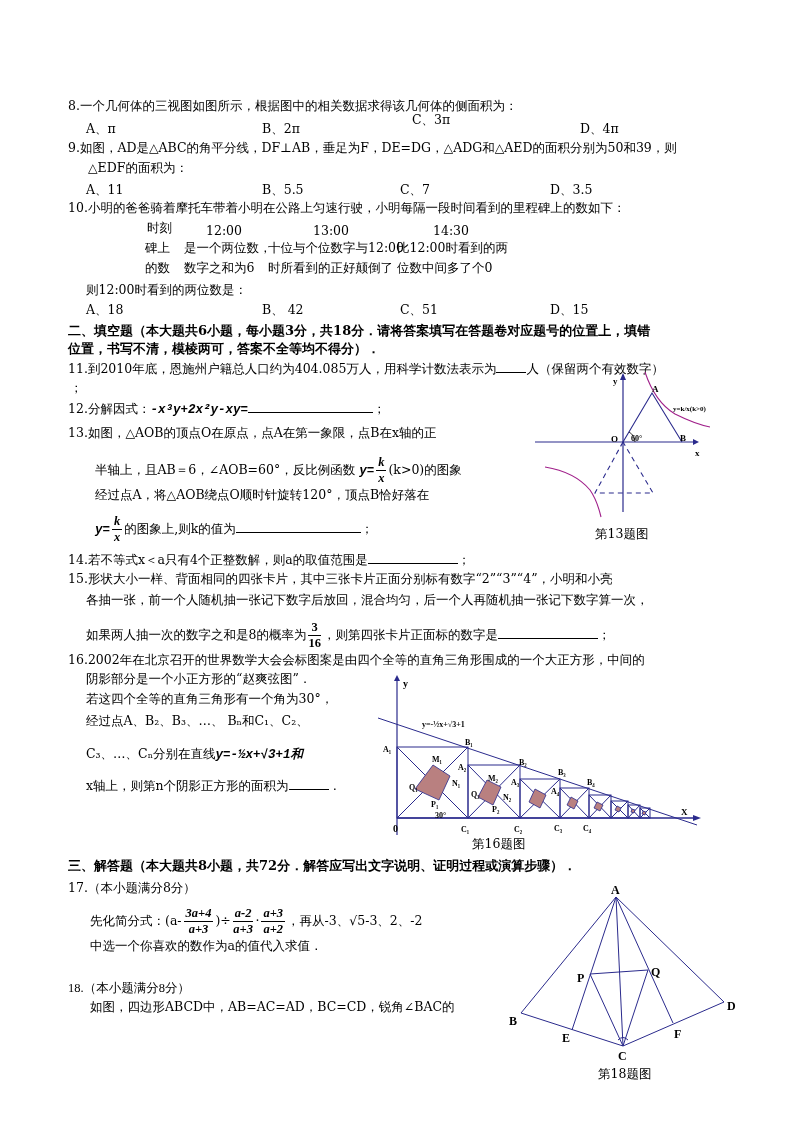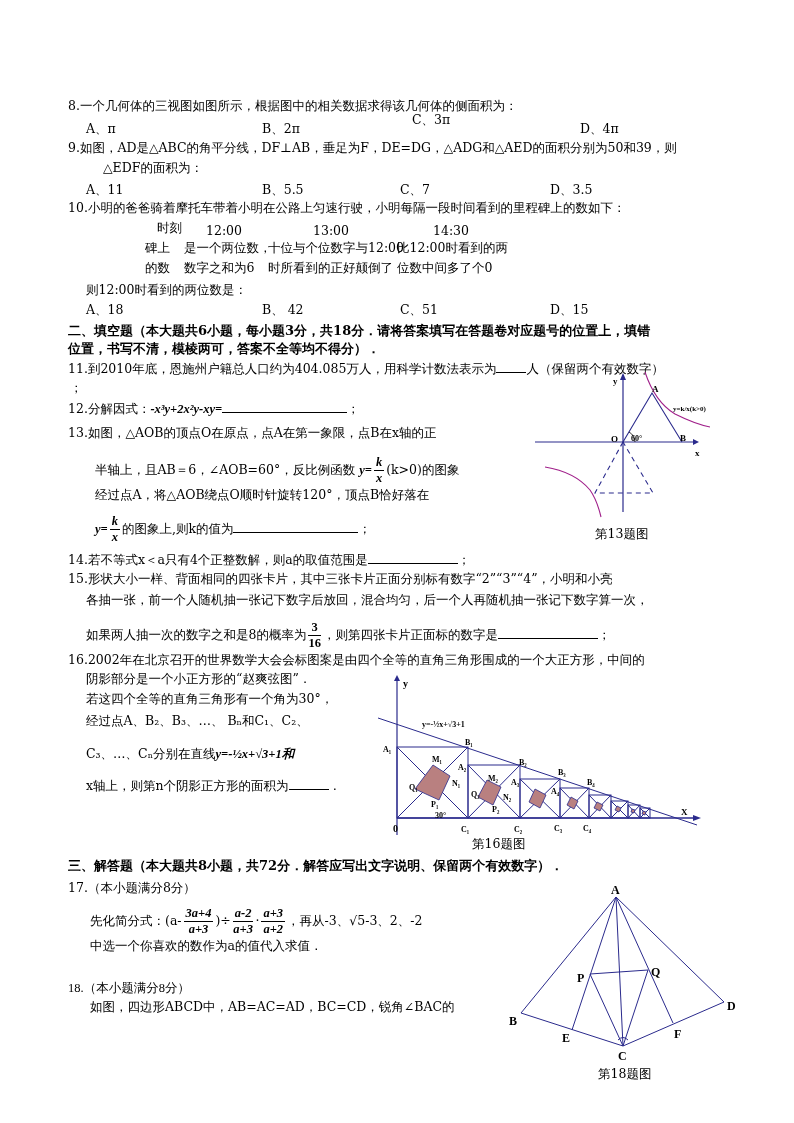--- a/index.html
+++ b/index.html
@@ -1,47 +1,47 @@
 <!DOCTYPE html>
 <html><head>
 <meta charset="utf-8">
 <style>
   html, body { margin:0; padding:0; background:#ffffff; }
   body { width:794px; height:1123px; position:relative; overflow:hidden;
          font-family: "DejaVu Serif", "Liberation Serif", serif; color:#000; font-size:12.5px; }
   .abs { position:absolute; white-space:nowrap; }
   .line { position:absolute; white-space:nowrap; line-height:18px; }
-  .ital { font-style:italic; font-weight:bold; font-family:Liberation Serif, serif; }
+  .ital { font-style:italic; font-weight:bold; font-family:Liberation Mono, monospace; }
   .sec { font-weight:bold; font-size:13px; }
   .opt { position:absolute; white-space:nowrap; }
   .blank { display:inline-block; border-bottom:1px solid #000; height:13px; vertical-align:baseline; }
   .frac { display:inline-block; vertical-align:middle; text-align:center; font-family:"Liberation Serif", serif; font-weight:bold; font-style:italic; line-height:15px; margin:0 2px; }
   .frac span { display:block; }
   .frac .num { border-bottom:1px solid #000; padding:0 2px; }
   .caption { position:absolute; font-size:12.5px; white-space:nowrap; }
   svg text { font-family:"Liberation Serif", serif; font-weight:bold; }
 </style>
 </head>
 <body>
 
 <div class="line" style="left:68px;top:97px;">8.一个几何体的三视图如图所示，根据图中的相关数据求得该几何体的侧面积为：</div>
 <div class="opt" style="left:86px;top:121px;">A、π</div>
 <div class="opt" style="left:262px;top:121px;">B、2π</div>
 <div class="opt" style="left:400px;top:112px;margin-left:12px;">C、3π</div>
 <div class="opt" style="left:550px;top:121px;margin-left:30px;">D、4π</div>
 
 <div class="line" style="left:68px;top:139px;">9.如图，AD是△ABC的角平分线，DF⊥AB，垂足为F，DE=DG，△ADG和△AED的面积分别为50和39，则</div>
-<div class="line" style="left:103px;top:159px;">△EDF的面积为：</div>
+<div class="line" style="left:88px;top:159px;">△EDF的面积为：</div>
 <div class="opt" style="left:86px;top:182px;">A、11</div>
 <div class="opt" style="left:262px;top:182px;">B、5.5</div>
 <div class="opt" style="left:400px;top:182px;">C、7</div>
 <div class="opt" style="left:550px;top:182px;">D、3.5</div>
 
 <div class="line" style="left:68px;top:199px;">10.小明的爸爸骑着摩托车带着小明在公路上匀速行驶，小明每隔一段时间看到的里程碑上的数如下：</div>
-<div class="abs" style="left:145px;top:220px;padding-left:12px;">时刻</div>
+<div class="abs" style="left:135px;top:220px;padding-left:12px;">时刻</div>
 <div class="abs" style="left:206px;top:223px;">12:00</div>
 <div class="abs" style="left:313px;top:223px;">13:00</div>
 <div class="abs" style="left:433px;top:223px;">14:30</div>
 <div class="abs" style="left:145px;top:240px;">碑上</div>
 <div class="abs" style="left:184px;top:240px;">是一个两位数，</div>
 <div class="abs" style="left:268px;top:240px;">十位与个位数字与12:00</div>
 <div class="abs" style="left:397px;top:240px;">比12:00时看到的两</div>
 <div class="abs" style="left:145px;top:260px;">的数</div>
 <div class="abs" style="left:184px;top:260px;">数字之和为6</div>
 <div class="abs" style="left:268px;top:260px;">时所看到的正好颠倒了</div>
@@ -196,21 +196,21 @@
     <text x="18" y="157" font-size="10">0</text>
     <text x="86" y="157">C₁</text>
     <text x="139" y="157">C₂</text>
     <text x="179" y="156">C₃</text>
     <text x="208" y="156">C₄</text>
     <text x="306" y="140" font-size="9">X</text>
   </g>
 </svg>
 <div class="caption" style="left:472px;top:836px;">第16题图</div>
 
-<div class="line sec" style="left:68px;top:857px;">三、解答题（本大题共8小题，共72分．解答应写出文字说明、保留两个有效数字）．</div>
+<div class="line sec" style="left:68px;top:857px;">三、解答题（本大题共8小题，共72分．解答应写出文字说明、证明过程或演算步骤）．</div>
 
 <div class="line" style="left:68px;top:879px;">17.（本小题满分8分）</div>
 <div class="line" style="left:90px;top:906px;">
   <span>先化简分式：(a-</span><span class="frac"><span class="num">3a+4</span><span class="den">a+3</span></span><span>)÷</span><span class="frac"><span class="num">a-2</span><span class="den">a+3</span></span><span>·</span><span class="frac"><span class="num">a+3</span><span class="den">a+2</span></span><span>，再从-3、√5-3、2、-2</span>
 </div>
 <div class="line" style="left:90px;top:937px;">中选一个你喜欢的数作为a的值代入求值．</div>
 
 <div class="line" style="left:68px;top:979px;font-family:Liberation Serif, serif;">18.（本小题满分8分）</div>
 <div class="line" style="left:90px;top:998px;">如图，四边形ABCD中，AB=AC=AD，BC=CD，锐角∠BAC的</div>
 

